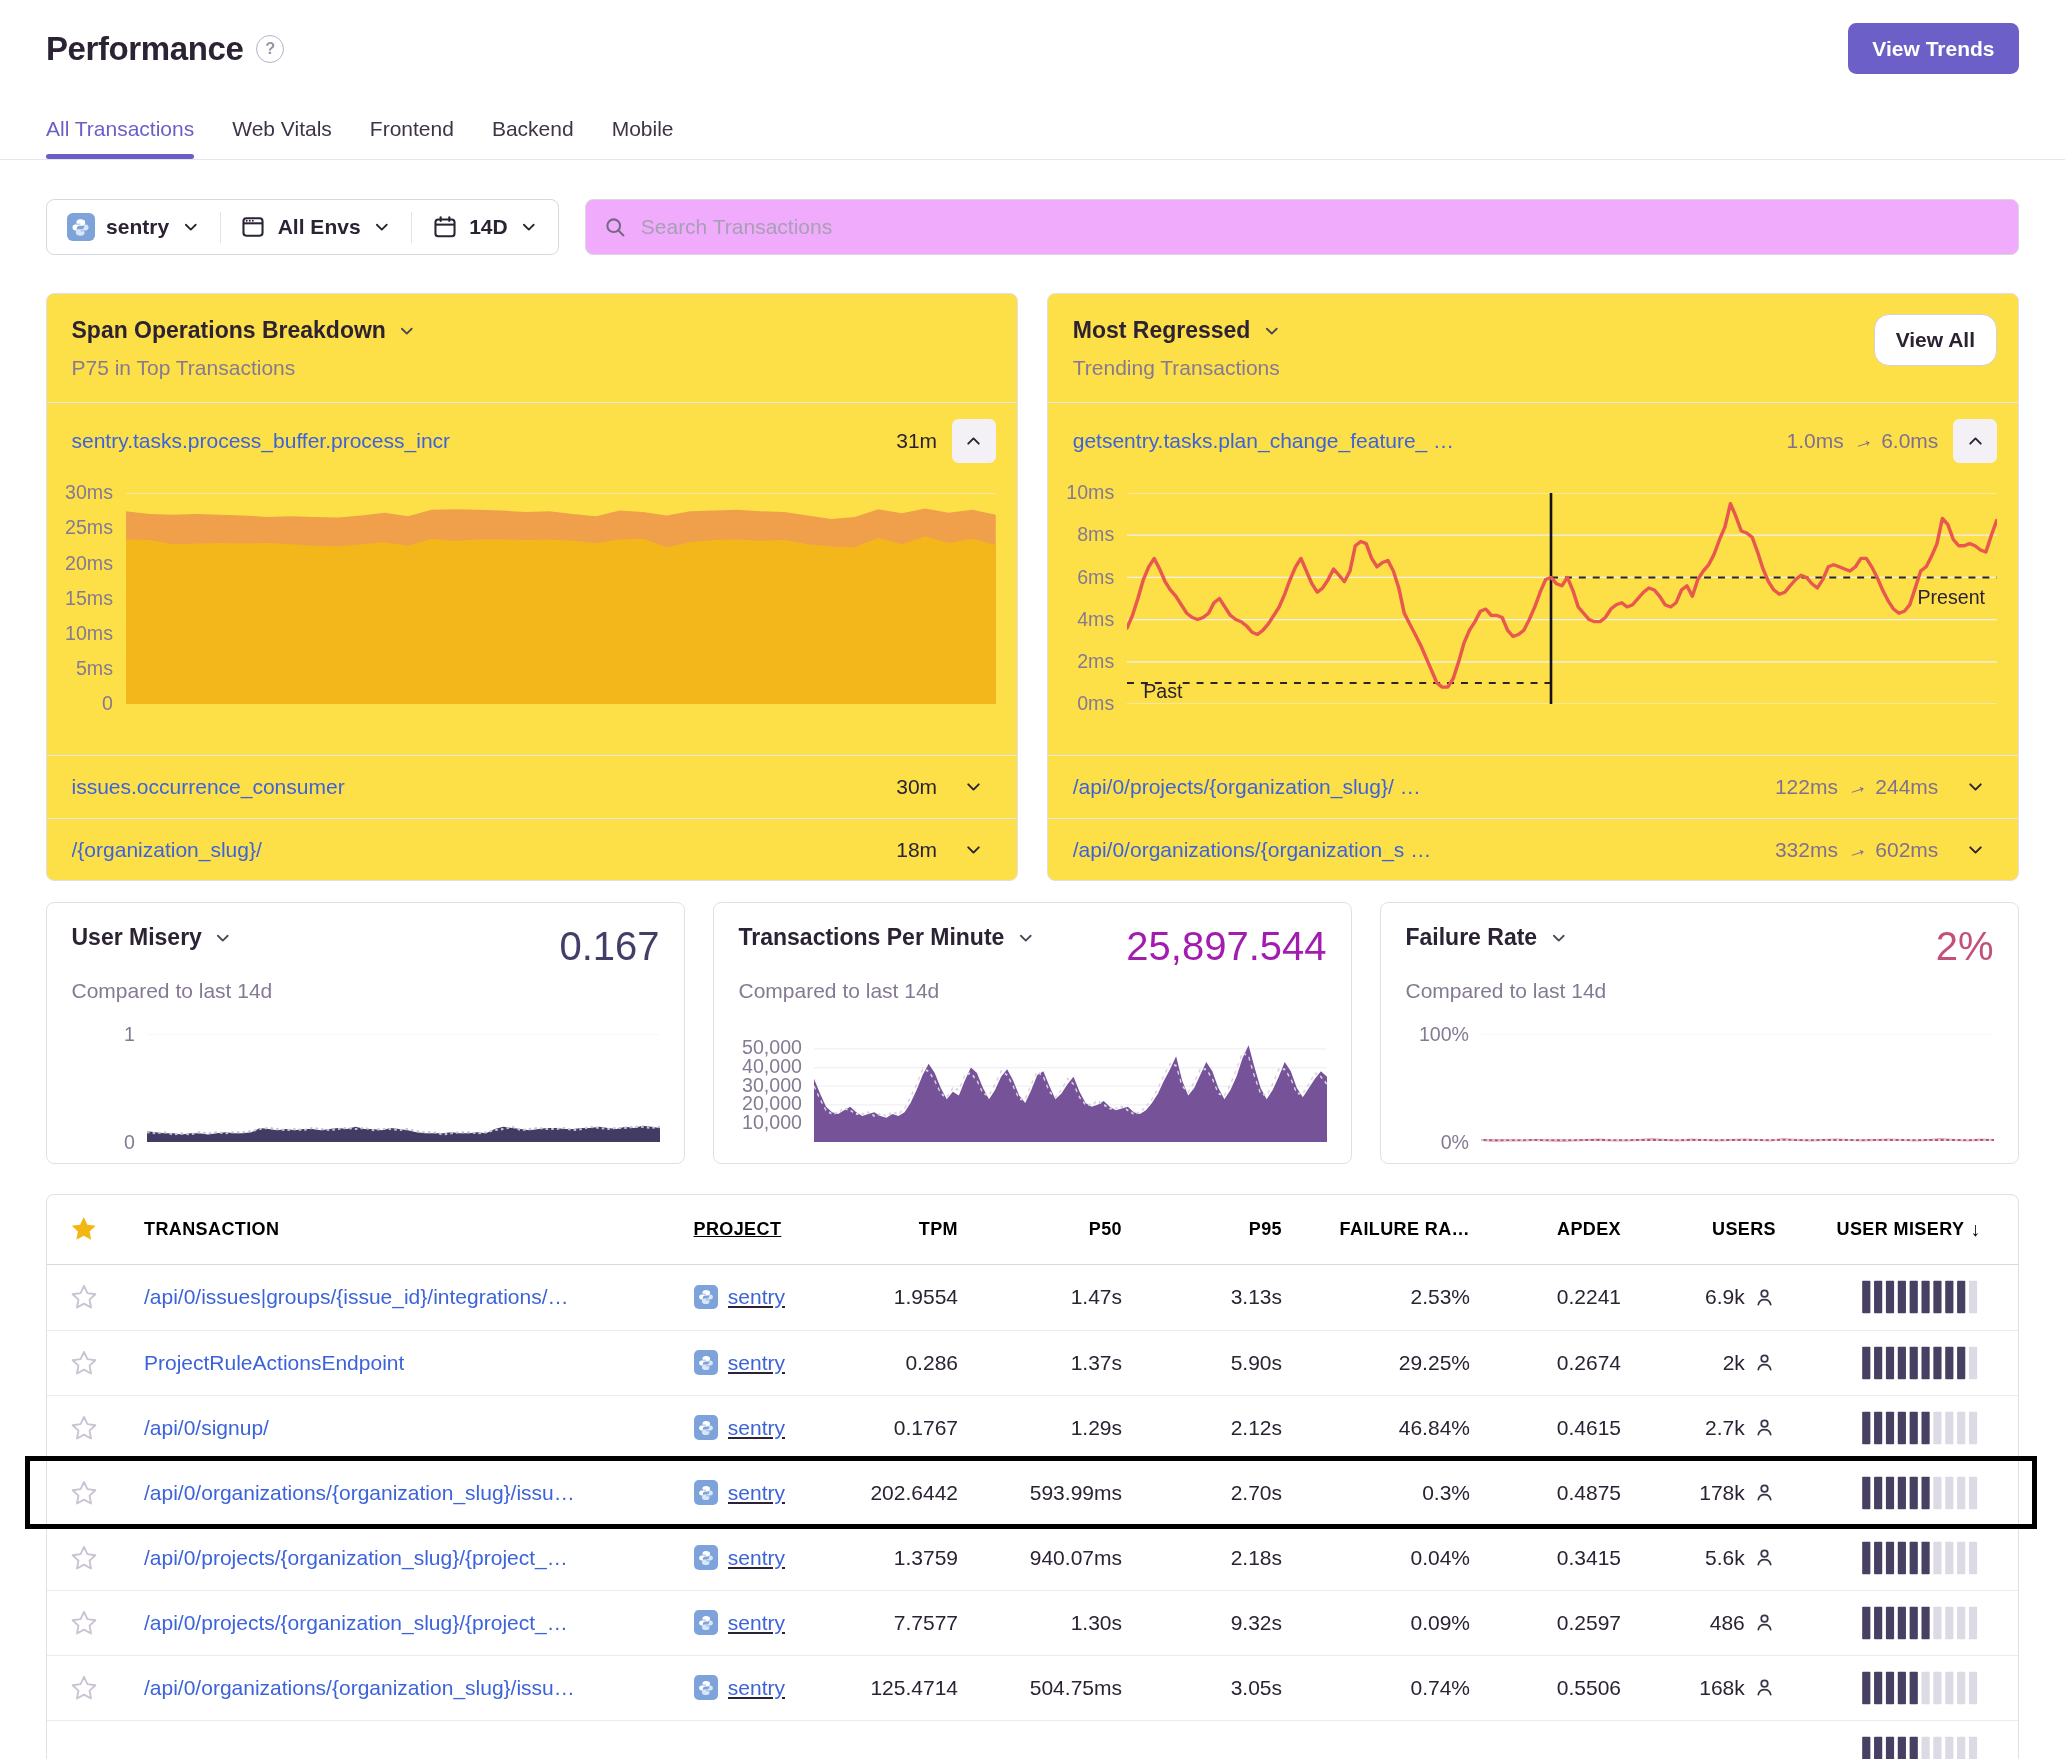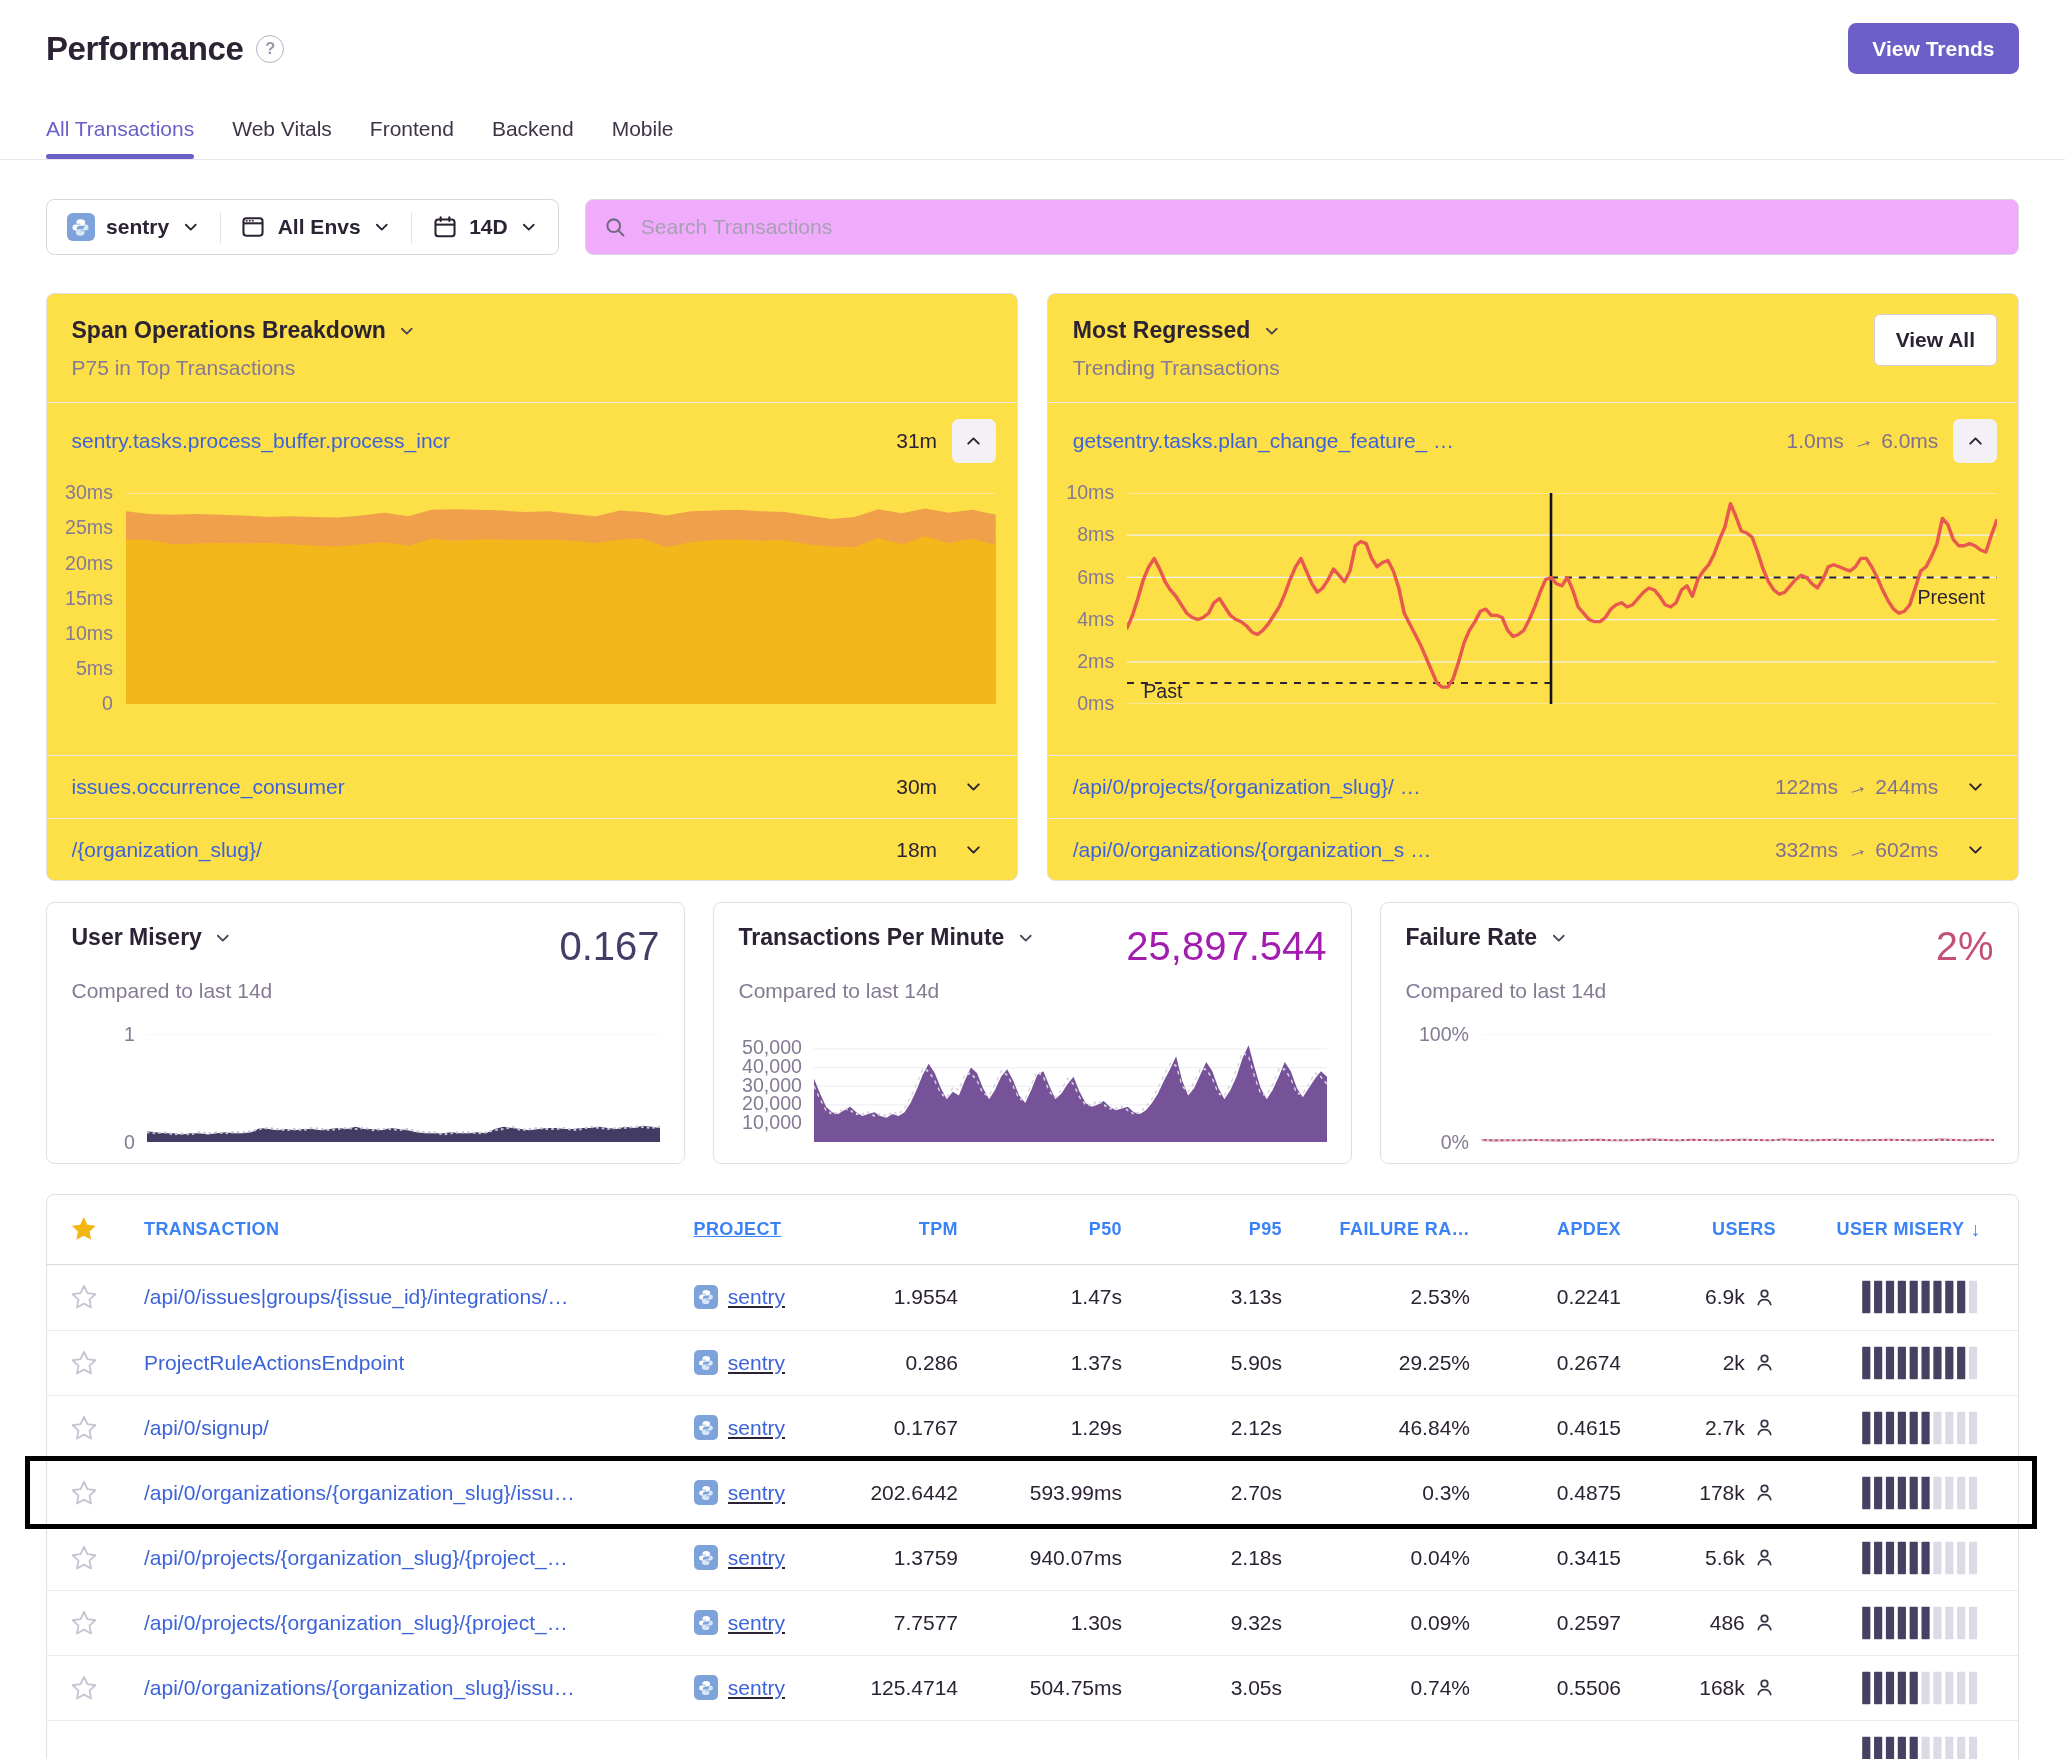--- a/index.html
+++ b/index.html
@@ -31,21 +31,21 @@
   input { border:none; outline:none; flex:1; font-size:21px; font-family:inherit; color:#2b2233; background:transparent; }
   input::placeholder { color:#a79fb4; }
   
   .charts-row { display:flex; gap:29.5px; margin:38px 46px 0; }
   .card { flex:1; border:0.8px solid #e2dee7; border-radius:8.2px; background:#fde047; height:588px; }
   .card-head { padding:23px 24.5px 0; position:relative; height:108px; }
   .c-title-row { display:flex; align-items:center; gap:11.5px; }
   .c-title { font-size:23px; font-weight:700; }
   .c-sub { margin-top:11.5px; font-size:21px; color:#857a93; }
   .view-all { position:absolute; top:19.6px; right:21px; height:52px; padding:0 21px; border:0.8px solid #d5d0da;
-              border-radius:6px; background:#fff; font-size:21px; font-weight:700; color:#2b2233; cursor:pointer; font-family:inherit;margin-left:12px; }
+              border-radius:15px; background:#fff; font-size:21px; font-weight:700; color:#2b2233; cursor:pointer; font-family:inherit;margin-left:12px; }
   .hr { height:0.8px; background:#e8e5ec; }
   .op-row { height:77px; display:flex; align-items:center; padding:0 21px 0 24.5px; }
   .op-row.sm { height:63px; border-top:0.8px solid #e8e5ec; }
   .link { color:#3c63d9; text-decoration:none; font-size:21px; cursor:pointer; white-space:nowrap; overflow:hidden; text-overflow:ellipsis; }
   .op-right { margin-left:auto; display:flex; align-items:center; gap:14.7px; flex:none; }
   .op-val { font-size:21px; color:#2b2233; }
   .range { color:#80708f; display:flex; align-items:center; gap:8.2px; white-space:nowrap; }
   .trend-arrow { display:inline-block; transform:rotate(-18deg); color:#80708f; }
   .collapse-btn { width:44px; height:44px; border-radius:6.5px; background:#f3f1f6; border:none; display:flex; align-items:center; justify-content:center; cursor:pointer; }
   .chev-plain { width:44px; display:flex; justify-content:center; cursor:pointer; }
@@ -69,21 +69,21 @@
   .m-ylab.two { display:flex; flex-direction:column; justify-content:space-between; align-items:flex-end; padding-right:11.5px; }
   .m-ylab.two span { height:0; display:flex; align-items:center; }
   .m-ylab.five span { position:absolute; right:11.5px; line-height:19.6px; }
   .m-ylab.five span:nth-child(1){top:4.1px;} .m-ylab.five span:nth-child(2){top:23px;}
   .m-ylab.five span:nth-child(3){top:42px;} .m-ylab.five span:nth-child(4){top:60px;}
   .m-ylab.five span:nth-child(5){top:79px;}
   .mini-svg { flex:1; height:108px; }
   
   .table-card { margin:29.5px 46px 0; border:0.8px solid #e2dee7; border-bottom:none; border-radius:8.2px 8.2px 0 0; background:#fff; }
   .t-head { height:70px; display:flex; align-items:center; border-bottom:0.8px solid #dcd8e2;
-            font-size:18px; color:#3b82f6; font-weight:700; letter-spacing:0.4px; }
+            font-size:18px; color:#000000; font-weight:700; letter-spacing:0.4px; }
   .t-row { height:65px; display:flex; align-items:center; position:relative; }
   .t-row + .t-row { border-top:0.8px solid #ece9f0; }
   .t-row.hl::after { content:""; position:absolute; left:-22px; right:-19px; top:-4.9px; bottom:-4.9px; border:5.7px solid #000; pointer-events:none; z-index:4; }
   .c-star { width:74px; display:flex; justify-content:center; flex:none; }
   .c-tx { flex:1; padding-left:23px; overflow:hidden; white-space:nowrap; display:flex; }
   .c-proj { width:188px; display:flex; align-items:center; gap:9.8px; padding-left:29.5px; flex:none;text-decoration:underline; }
   .c-proj .py-badge { width:24.5px; height:24.5px; border-radius:4.9px; }
   .c-tpm{width:139px;} .c-p50{width:164px;} .c-p95{width:160px;} .c-fail{width:188px;} .c-apdex{width:151px;}
   .num { text-align:right; padding-right:33px; flex:none; }
   .c-users { width:155px; display:flex; justify-content:flex-end; align-items:center; gap:8.2px; padding-right:33px; flex:none; }

